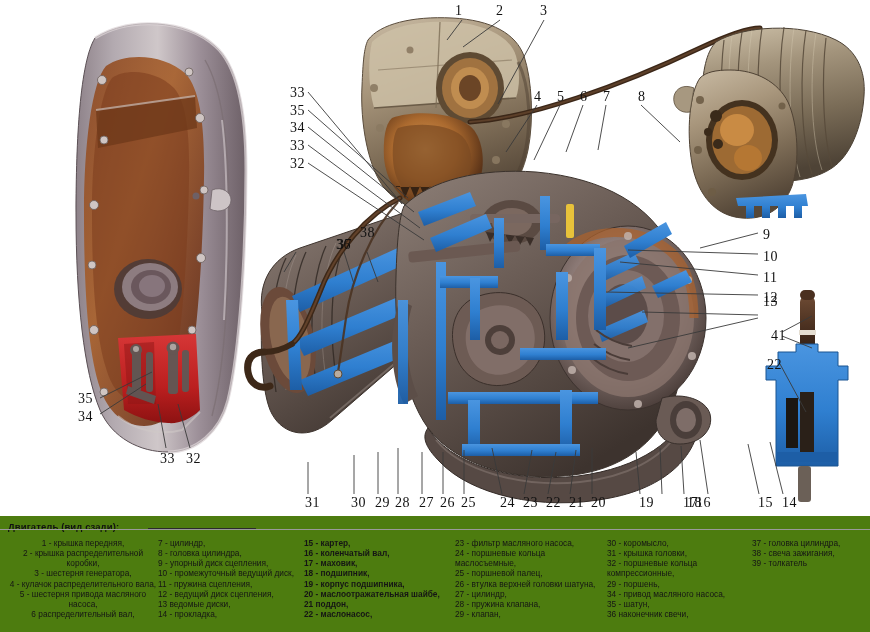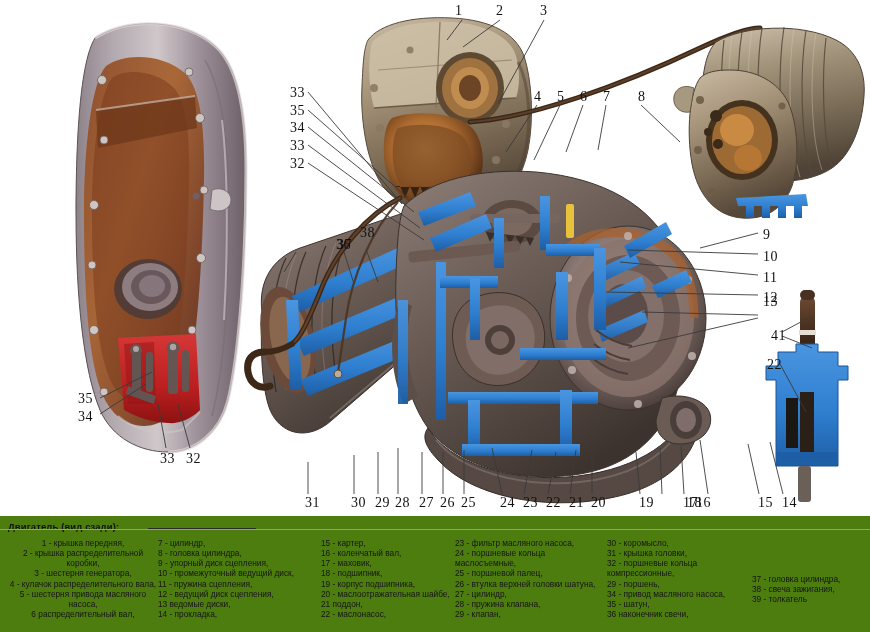--- a/index.html
+++ b/index.html
@@ -18,24 +18,24 @@
   
   #legend{position:absolute;left:0;top:516px;width:870px;height:116px;background:#4d7c0f;}
   #legend-head{position:absolute;left:8px;top:5px;font-size:9.5px;font-weight:bold;
                color:#111;letter-spacing:.1px;white-space:nowrap;}
   #head-rule{position:absolute;left:148px;top:12px;width:108px;height:2px;background:#2b2b2b;}
   #sep{position:absolute;left:0px;top:13px;width:870px;height:1px;background:#9a9a9a;}
   .lcol{position:absolute;top:22px;font-size:8.3px;line-height:10.15px;color:#151515;}
   .lcol div{white-space:nowrap;}
   .c1{left:8px;width:150px;text-align:center;}
   .c2{left:158px;width:150px;}
-  .c3{left:321px;width:150px;}
+  .c3{left:304px;width:150px;font-weight:bold;}
   .c4{left:455px;width:152px;}
   .c5{left:607px;width:145px;}
-  .c6{left:752px;width:115px;margin-top:36px;}
+  .c6{left:752px;width:115px;}
 </style>
 </head>
 <body>
 
 <div id="stage">
 
   <div id="art">
     <svg width="870" height="516" viewBox="0 0 870 516" xmlns="http://www.w3.org/2000/svg">
       <defs>
         <linearGradient id="gMetalV" x1="0" y1="0" x2="1" y2="0">

